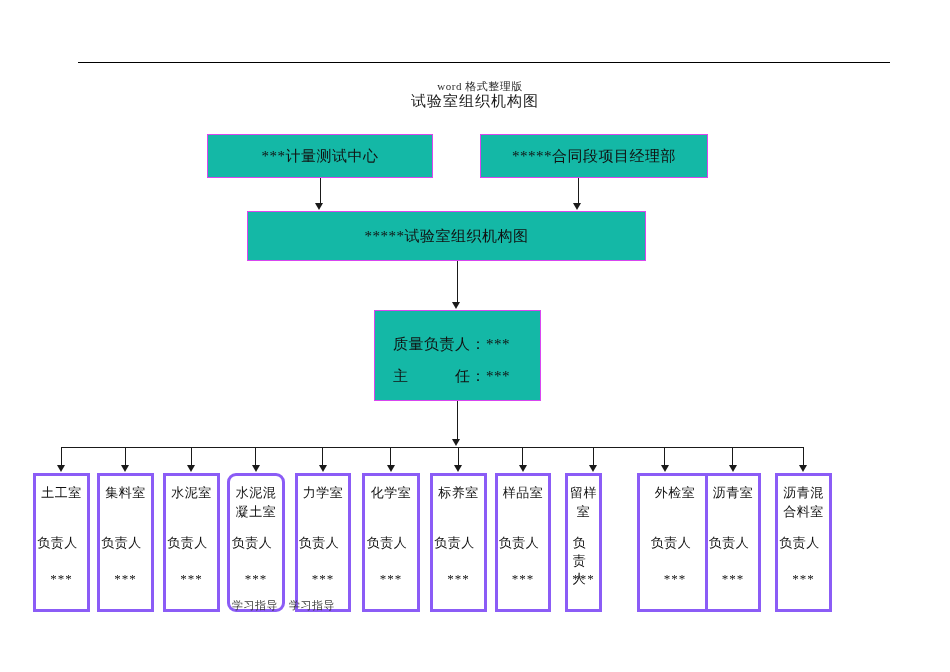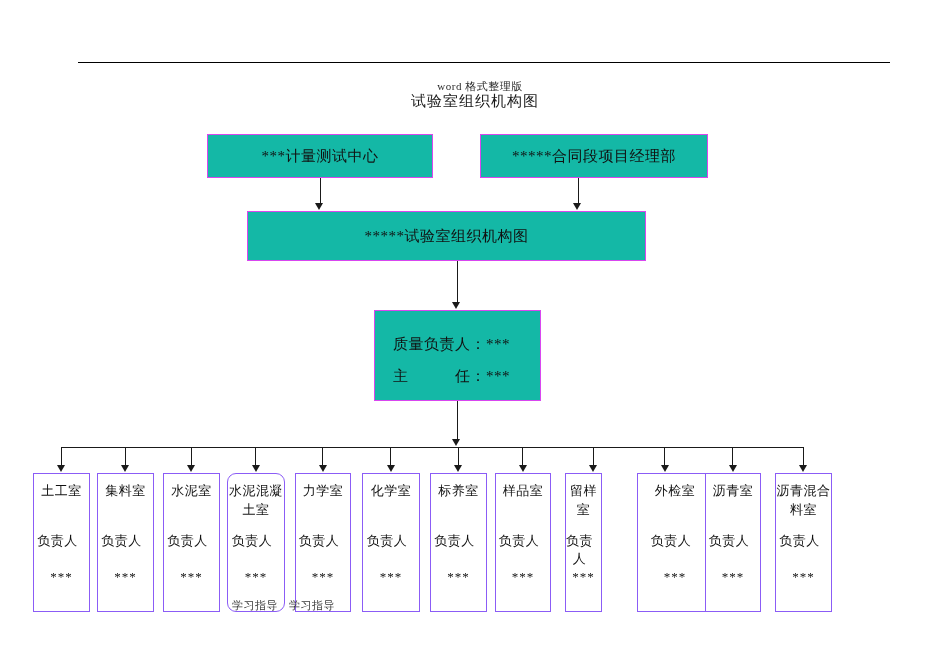--- a/index.html
+++ b/index.html
@@ -83,21 +83,21 @@
     line-height: 32px;
     white-space: pre;
     color: #111;
   }
 
   
   .leaf {
     position: absolute;
     top: 473px;
     height: 139px;
-    border: 1px solid #8b5cf6;
+    border: 3px solid #8b5cf6;
     background: #ffffff;
     box-sizing: border-box;
     font-size: 13px;
     color: #111;
   }
   .leaf-name {
     position: absolute;
     left: 0; right: 0;
     top: 7px;
     text-align: center;

